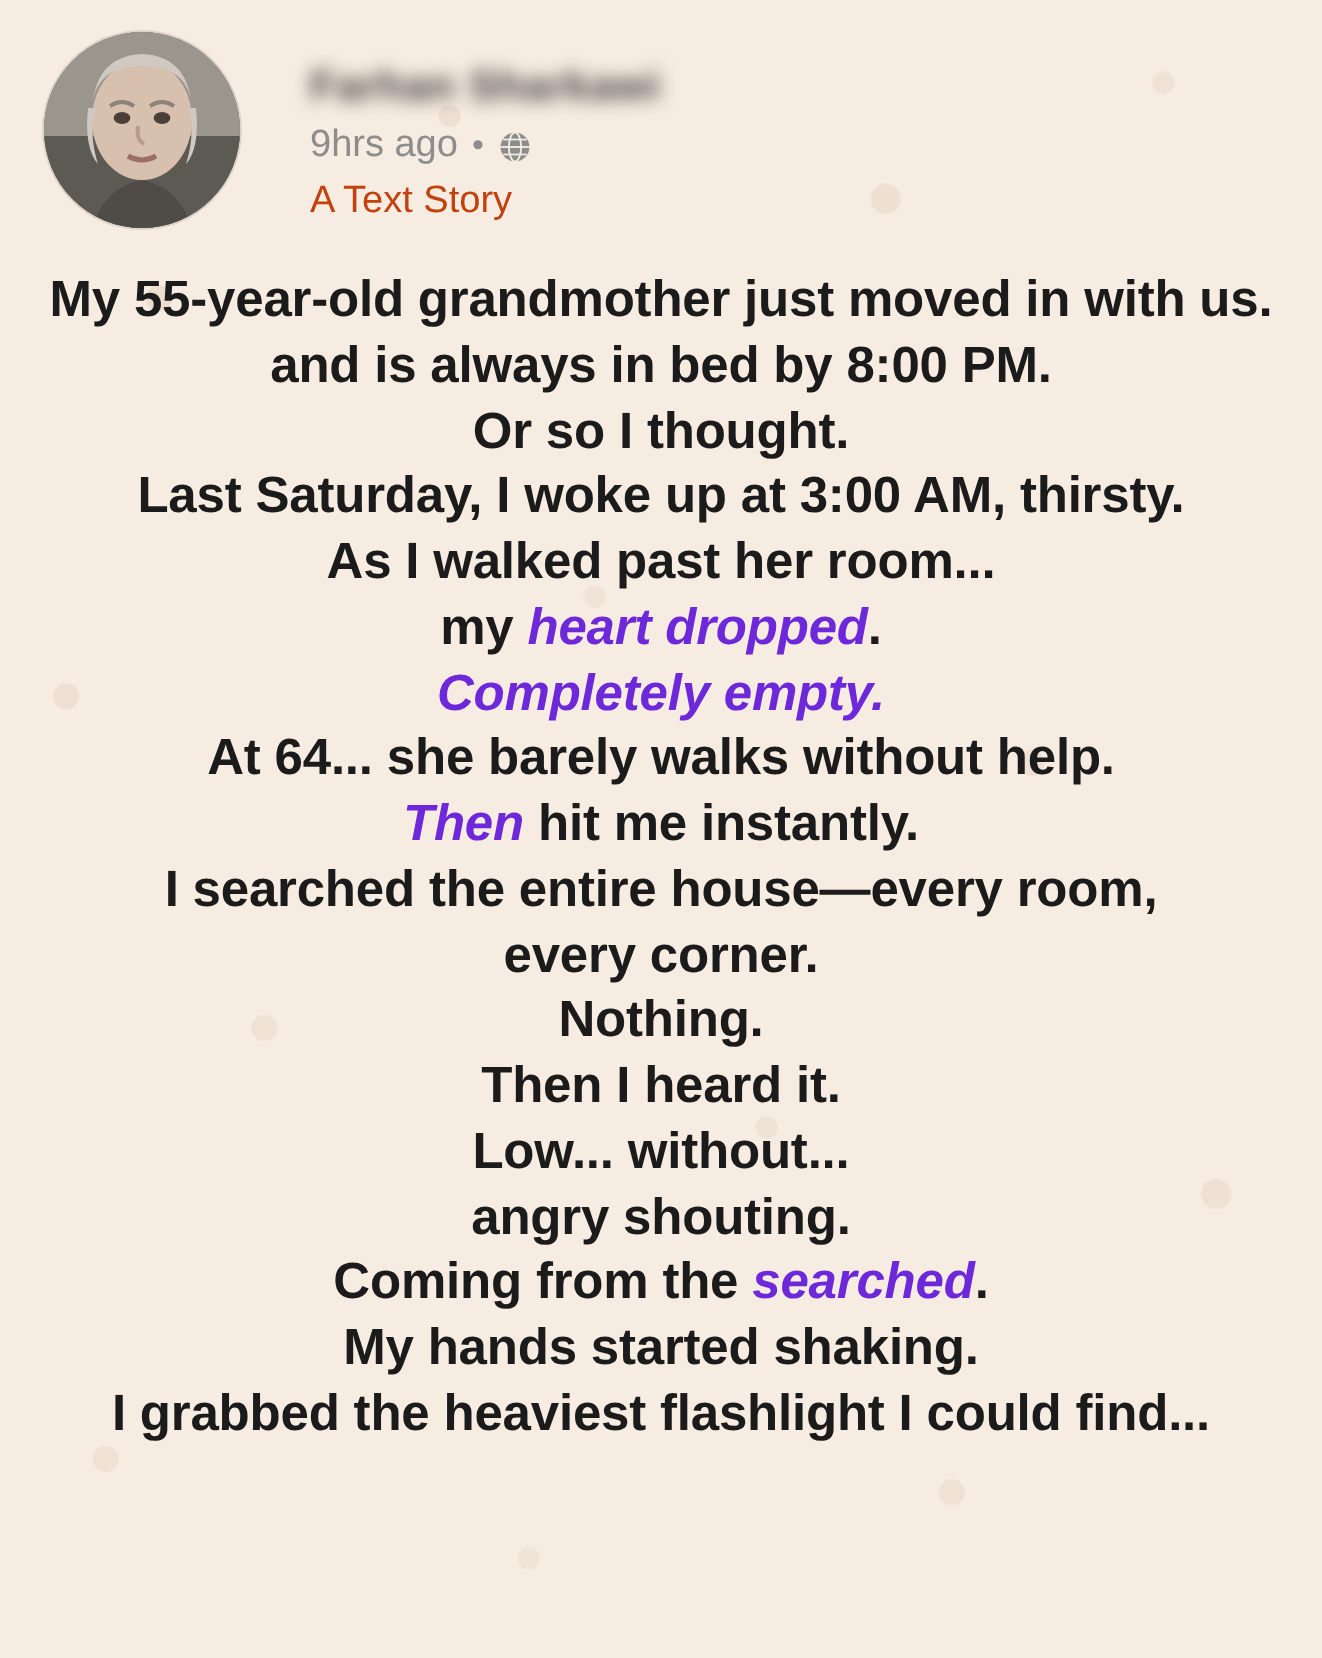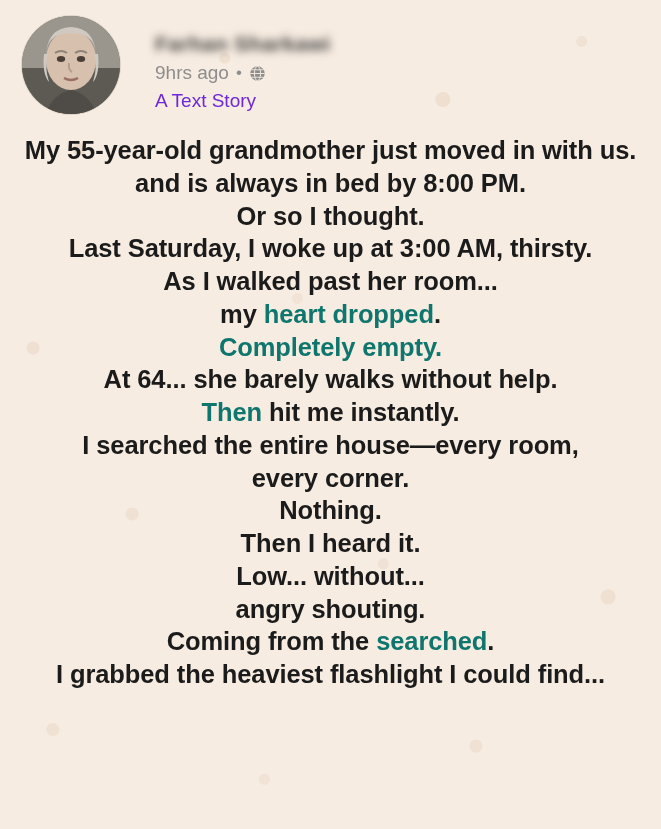--- a/index.html
+++ b/index.html
@@ -73,34 +73,34 @@
     align-items: center;
     gap: 7px;
     font-size: 19px;
     color: #8d8d8d;
   }
   .dot-sep { font-size: 17px; color: #8d8d8d; }
   .globe-icon { display: inline-flex; align-items: center; }
   .globe-icon svg { display: block; }
   .story-label {
     font-size: 19px;
-    color: #6d28d9;
+    color: #c2410c;
   }
   .story-body {
     position: relative;
     text-align: center;
     padding: 16px 10px 0 10px;
     font-size: 25.5px;
     line-height: 1.285;
     font-weight: 700;
     color: #1b1b1b;
     letter-spacing: -0.1px;
   }
   .story-body .line { display: block; white-space: nowrap; }
-  .hl { color: #0f766e; }
+  .hl { color: #6d28d9; font-style: italic; }
 </style>
 </head>
 <body>
 
 <div class="paper-texture"></div>
 
 <div class="post-header">
 
   <div class="avatar">
     <svg viewBox="0 0 98 98" xmlns="http://www.w3.org/2000/svg">
@@ -151,14 +151,15 @@
     <span class="line"><span class="hl">Completely empty.</span></span>
     <span class="line"><span>At 64... she barely walks without help.</span></span>
     <span class="line"><span class="hl">Then</span><span> hit me instantly.</span></span>
     <span class="line"><span>I searched the entire house—every room,</span></span>
     <span class="line"><span>every corner.</span></span>
     <span class="line"><span>Nothing.</span></span>
     <span class="line"><span>Then I heard it.</span></span>
     <span class="line"><span>Low... without...</span></span>
     <span class="line"><span>angry shouting.</span></span>
     <span class="line"><span>Coming from the </span><span class="hl">searched</span><span>.</span></span>
+    <span class="line"><span>My hands started shaking.</span></span>
     <span class="line"><span>I grabbed the heaviest flashlight I could find...</span></span>
   </div>
 
 </body></html>

